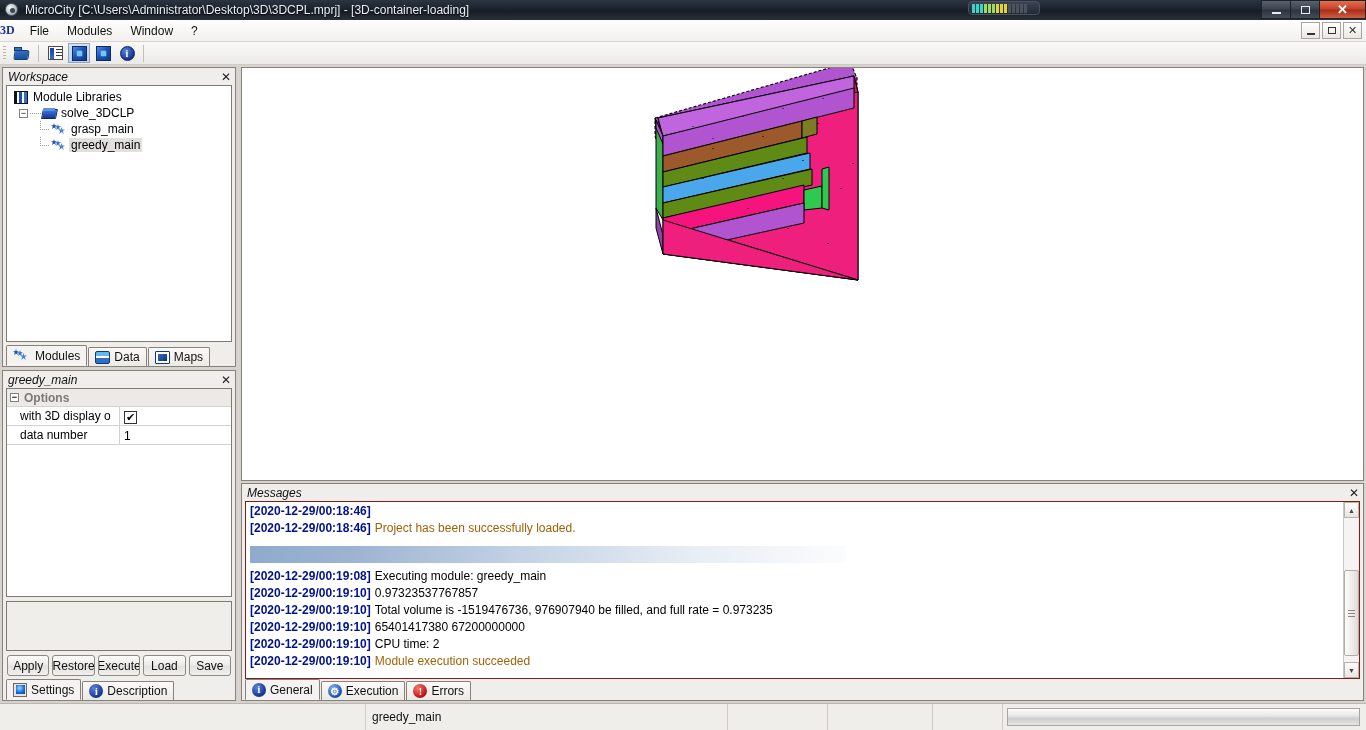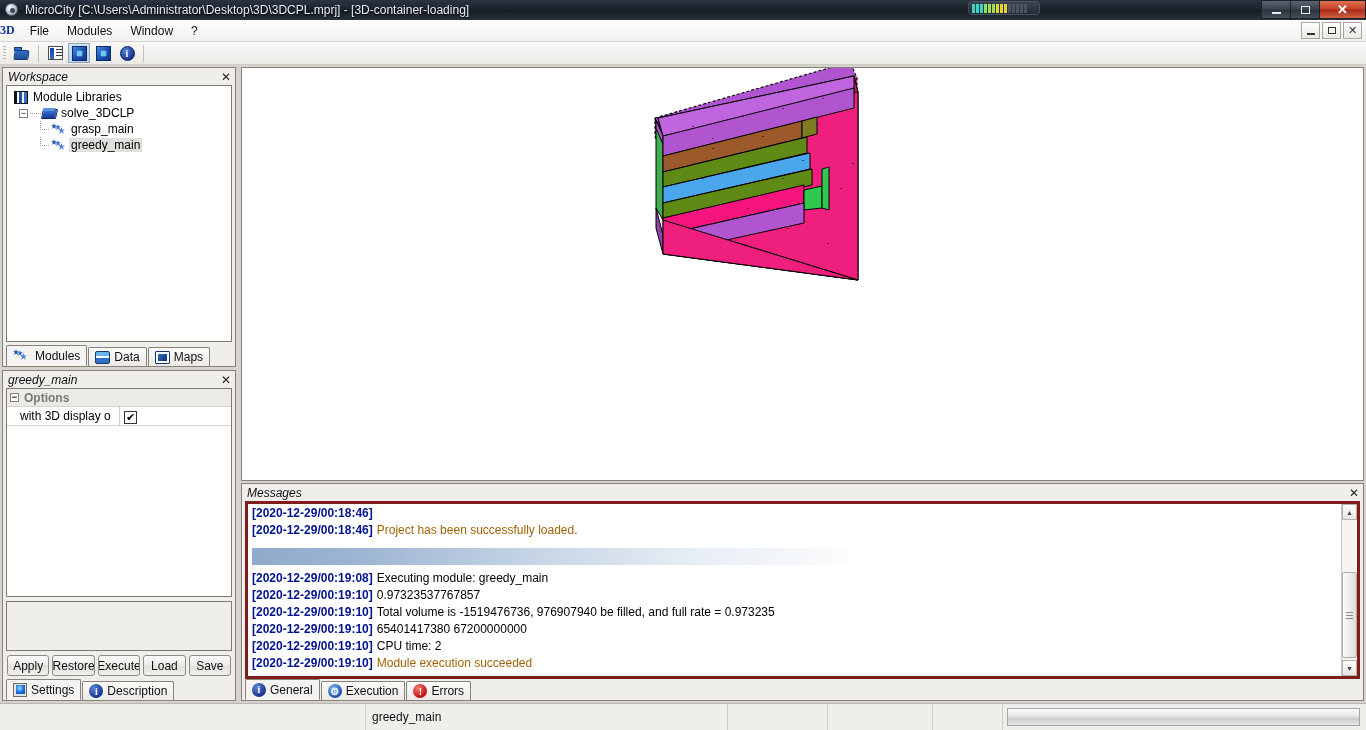--- a/index.html
+++ b/index.html
@@ -324,21 +324,21 @@
 
   
   .view3d {
     position: absolute; left: 241px; top: 2px; width: 1123px; height: 414px;
     background: #fff; border: 1px solid #868279;
   }
   .panel-msgs {
     position: absolute; left: 241px; top: 418px; width: 1123px; height: 218px;
   }
   .msg-box {
-    margin: 0 3px; flex: 1; background: #fff; border: 3px solid #7f1d1d;
+    margin: 0 3px; flex: 1; background: #fff; border: 1px solid #7f1d1d;
     display: flex; overflow: hidden;
   }
   .msg-list { flex: 1; padding: 2px 0 0 4px; overflow: hidden; }
   .msg-line { height: 17px; font-size: 12px; color: #000; white-space: nowrap; display: flex; }
   .msg-ts { color: #00128f; font-weight: bold; font-family: "Liberation Sans", sans-serif; }
   .msg-txt { margin-left: 4px; color: #000; }
   .msg-txt.ok { color: #a16207; }
   .msg-progress {
     height: 17px; margin: 8px 0 6px 0;
     background: linear-gradient(90deg,#8faacb 0%, #9db5d2 18%, #c3d2e4 45%, #e8eef5 75%, #fbfcfd 100%);
@@ -543,20 +543,24 @@
           <div class="prop-group">
             <span class="exp-box">−</span>
             <span>Options</span>
           </div>
           <div class="prop-row">
             <div class="prop-name">with 3D display o</div>
             <div class="prop-val">
               <span class="chk">✔</span>
             </div>
           </div>
+          <div class="prop-row">
+            <div class="prop-name">data number</div>
+            <div class="prop-val">1</div>
+          </div>
         </div>
         <div class="props-filler"></div>
         <div class="btn-row">
           <div class="pbtn">Apply</div>
           <div class="pbtn">Restore</div>
           <div class="pbtn">Execute</div>
           <div class="pbtn">Load</div>
           <div class="pbtn">Save</div>
         </div>
         <div class="tabstrip">

